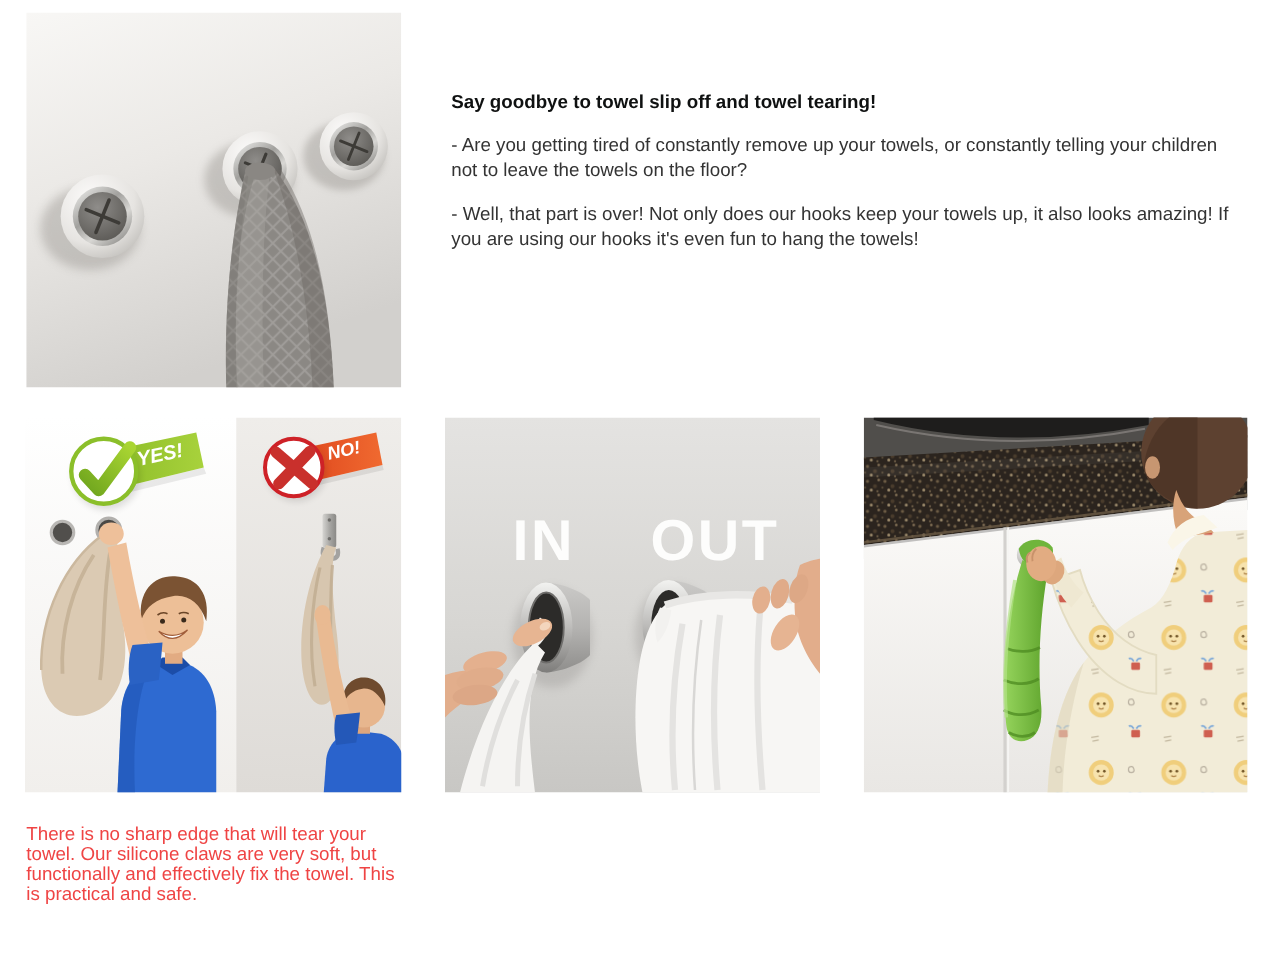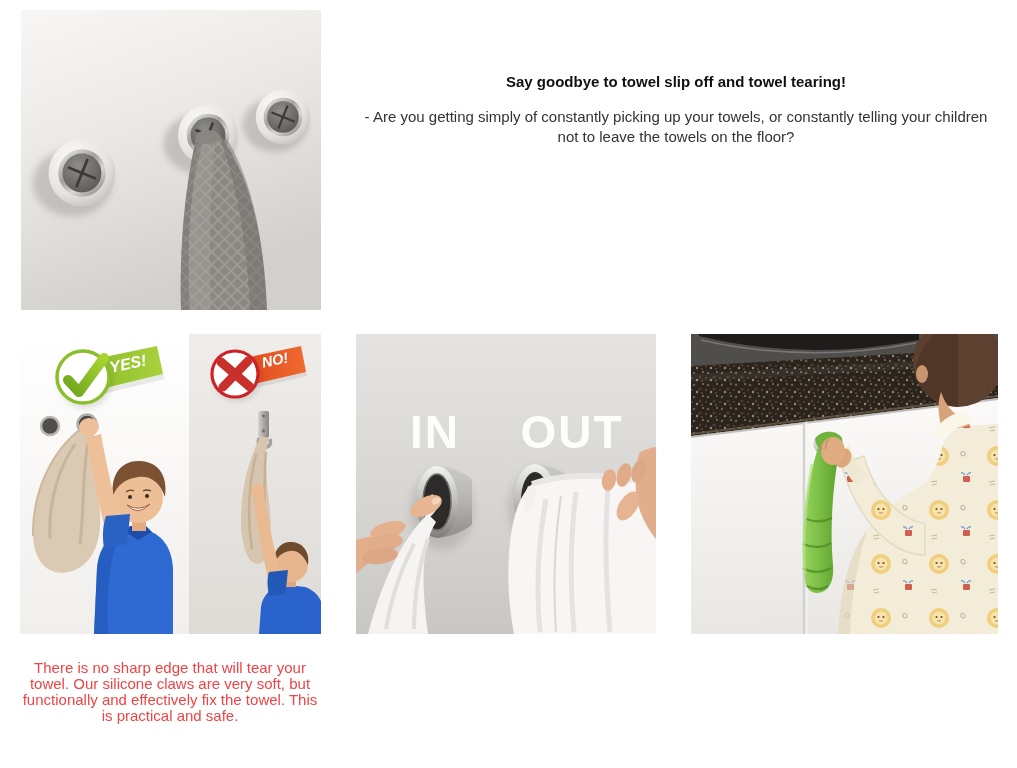--- a/index.html
+++ b/index.html
@@ -1,20 +1,20 @@
 <!DOCTYPE html>
 <html><head>
 <meta charset="utf-8">
 <style>
   html,body{margin:0;padding:0;}
   body{
     width:1017px;height:768px;overflow:hidden;background:#ffffff;
     font-family:"Liberation Sans", sans-serif;position:relative;
   }
-  .page{position:relative;width:935px;height:768px;background:#fff;text-align:center;}
+  .page{position:relative;width:935px;height:768px;background:#fff;}
   figure{margin:0;}
   .photo svg{display:block;}
   .intro{position:absolute;left:21px;top:10px;display:flex;}
   .intro-photo svg{width:300px;height:300px;}
   .intro-text{margin-left:40px;width:630px;padding-top:62px;}
   .intro-heading{font-size:15px;font-weight:700;color:#0f1111;line-height:20px;margin:0 0 15px 0;}
   .intro-para{font-size:15px;line-height:20px;color:#333333;margin:0 0 15px 0;}
   .cards{position:absolute;left:20px;top:334px;display:grid;grid-template-columns:301px 300px 307px;column-gap:35px;}
   .card .photo svg{width:100%;height:300px;}
   .caption{margin:26px 2px 0 1px;font-size:15px;line-height:16px;color:#ef4444;}
@@ -82,21 +82,22 @@
           <path d="M175,128 C166,170 158,225 160,300 L246,300 C243,228 230,166 198,124 Z" fill="url(#s1-waffle)"></path>
           <path d="M178,128 C171,175 166,232 168,300 L190,300 C188,235 189,175 195,128 Z" fill="#a7a4a0" opacity="0.45"></path>
           <path d="M198,126 C214,168 226,228 229,300 L246,300 C243,228 231,168 204,126 Z" fill="#6e6b67" opacity="0.45"></path>
           <path d="M175,128 C166,170 158,225 160,300 L169,300 C165,235 169,172 183,130 Z" fill="#75726e" opacity="0.4"></path>
           <ellipse cx="187" cy="127" rx="12" ry="7" fill="#8a8783"></ellipse>
         </g>
       </svg>
     </figure>
     <div class="intro-text">
       <h3 class="intro-heading">Say goodbye to towel slip off and towel tearing!</h3>
-      <p class="intro-para">- Are you getting simply of constantly picking up your towels, or constantly telling your children not to leave the towels on the floor?</p>
+      <p class="intro-para">- Are you getting tired of constantly remove up your towels, or constantly telling your children not to leave the towels on the floor?</p>
+      <p class="intro-para">- Well, that part is over! Not only does our hooks keep your towels up, it also looks amazing! If you are using our hooks it's even fun to hang the towels!</p>
     </div>
   </section>
 
   <section class="cards">
 
     <div class="card">
       <figure class="photo">
         <svg viewBox="0 0 301 300">
           <defs>
             <linearGradient id="s3-lbg" x1="0" y1="0" x2="0" y2="1">

